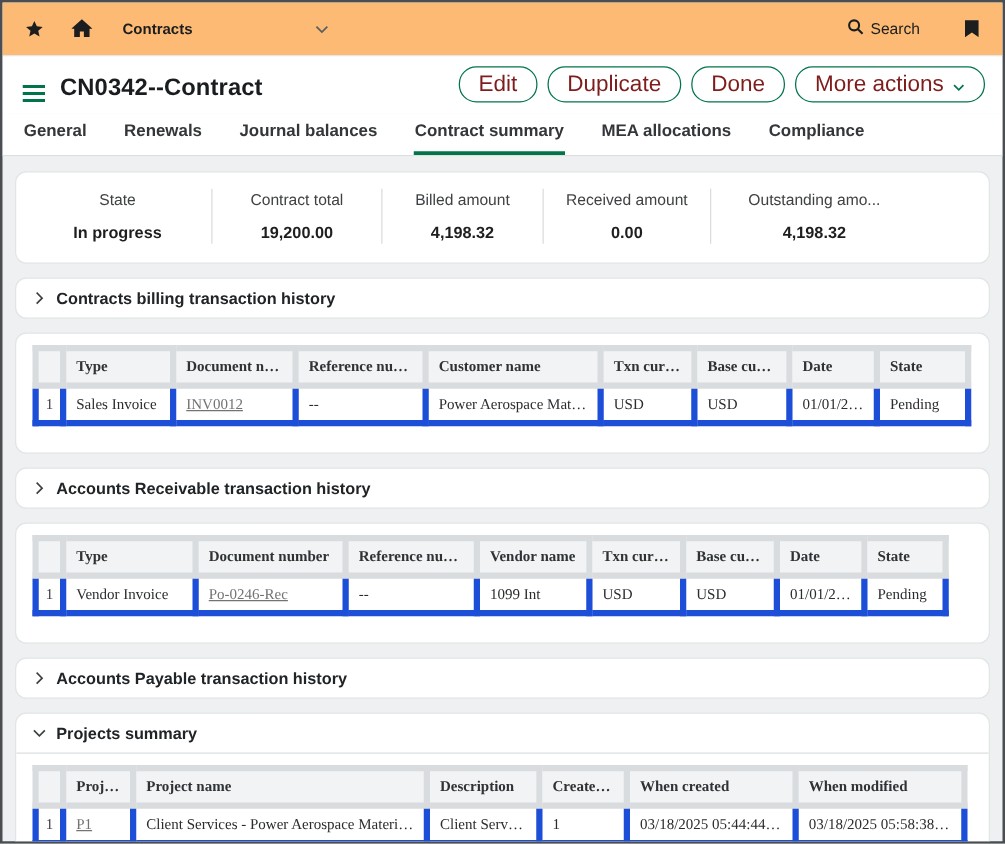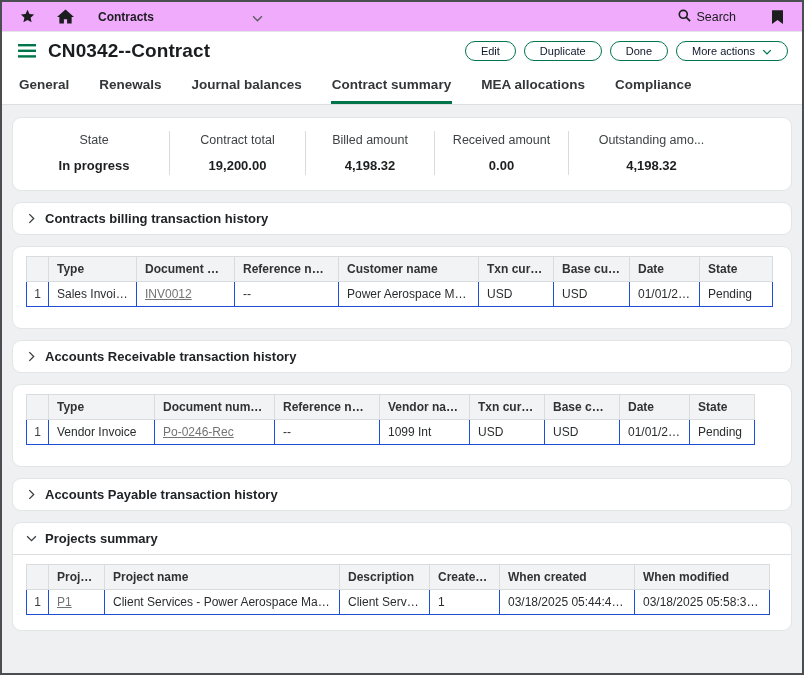--- a/index.html
+++ b/index.html
@@ -7,42 +7,42 @@
   body { font-family:"Liberation Sans", sans-serif; }
   .window {
     width:804px; height:675px;
     border:2px solid #4a4e50;
     background:#eef0f1;
     overflow:hidden;
     position:relative;
   }
   
   .topbar {
-    height:30px; background:#f0abfc; border-bottom:1px solid #e3e5e6;
+    height:43px; background:#fdba74; border-bottom:1px solid #e3e5e6;
     display:flex; align-items:center; padding:0 14px;
   }
   .topbar .ico { display:inline-flex; align-items:center; justify-content:center; width:22px; height:22px; cursor:pointer; }
   .nav-dd {
     display:flex; align-items:center; margin-left:22px; width:165px;
     justify-content:space-between; cursor:pointer;
   }
   .nav-dd .nav-label { font-size:12px; font-weight:bold; color:#1b1d1e; }
   .topbar .spacer { flex:1; }
   .search-box { display:flex; align-items:center; gap:5px; cursor:pointer; margin-right:30px; }
   .search-box span { font-size:12.5px; color:#1b1d1e; }
   
   .titlebar {
-    background:#fff; display:flex; align-items:center; padding:8px 14px 9px 16px;
+    background:#fff; display:flex; align-items:flex-end; padding:8px 14px 9px 16px;
   }
   .titlebar .list-ico { margin-right:12px; cursor:pointer; display:inline-flex; }
   .page-title { font-size:19px; font-weight:bold; color:#1a1d1f; letter-spacing:.1px; }
   .titlebar .spacer { flex:1; }
   .btn {
-    border:1.5px solid #00754a; color:#0f172a; background:#fff;
-    border-radius:14px; font-size:11px; padding:3px 15px; margin-left:8px;
+    border:1.5px solid #00754a; color:#7f1d1d; background:#fff;
+    border-radius:14px; font-size:18px; padding:3px 15px; margin-left:8px;
     font-family:inherit; cursor:pointer; display:inline-flex; align-items:center; gap:7px;
   }
   
   .tabs {
     background:#fff; display:flex; gap:28px; padding:0 16px;
     border-bottom:1px solid #dcdfe0; height:34px; align-items:flex-end;
   }
   .tab {
     font-size:13.5px; color:#34373a; font-weight:600; padding:0 1px 9px 1px;
     cursor:pointer; border-bottom:3px solid transparent; white-space:nowrap;
@@ -66,22 +66,22 @@
     display:flex; align-items:center; gap:8px; padding:8px 13px; cursor:pointer;
   }
   .sec-head.open { border-bottom:1px solid #dcdfe0; }
   .sec-title { font-size:13px; font-weight:bold; color:#212427; }
   .chev { display:inline-flex; width:11px; justify-content:center; }
   .sec-body { padding:9px 13px 15px 13px; }
   .sec-body.roomy { padding-bottom:21px; }
   
   table.grid { border-collapse:collapse; table-layout:fixed; font-size:12px; }
   table.grid th, table.grid td {
-    border:1px solid #1d4ed8; padding:5px 8px; text-align:left;
-    overflow:hidden; white-space:nowrap; text-overflow:ellipsis;
+    border:5px solid #1d4ed8; padding:5px 8px; text-align:left;
+    overflow:hidden; white-space:nowrap; text-overflow:ellipsis;font-family:Liberation Serif, serif;
   }
   table.grid th {
     background:#f1f3f4; color:#303336; font-weight:bold; border-color:#d9dcde;
   }
   table.grid td { color:#2a2d2f; background:#fff; }
   table.grid td.num, table.grid th.num { text-align:center; padding:5px 3px; color:#3c3f41; }
   table.grid tbody tr:nth-child(even) td { background:#f5f6f7; }
   table.grid a { color:#737373; text-decoration:underline; }
   .oe table.grid { width:746px; }
   .oe th:nth-child(1){width:22px}.oe th:nth-child(2){width:88px}.oe th:nth-child(3){width:98px}

